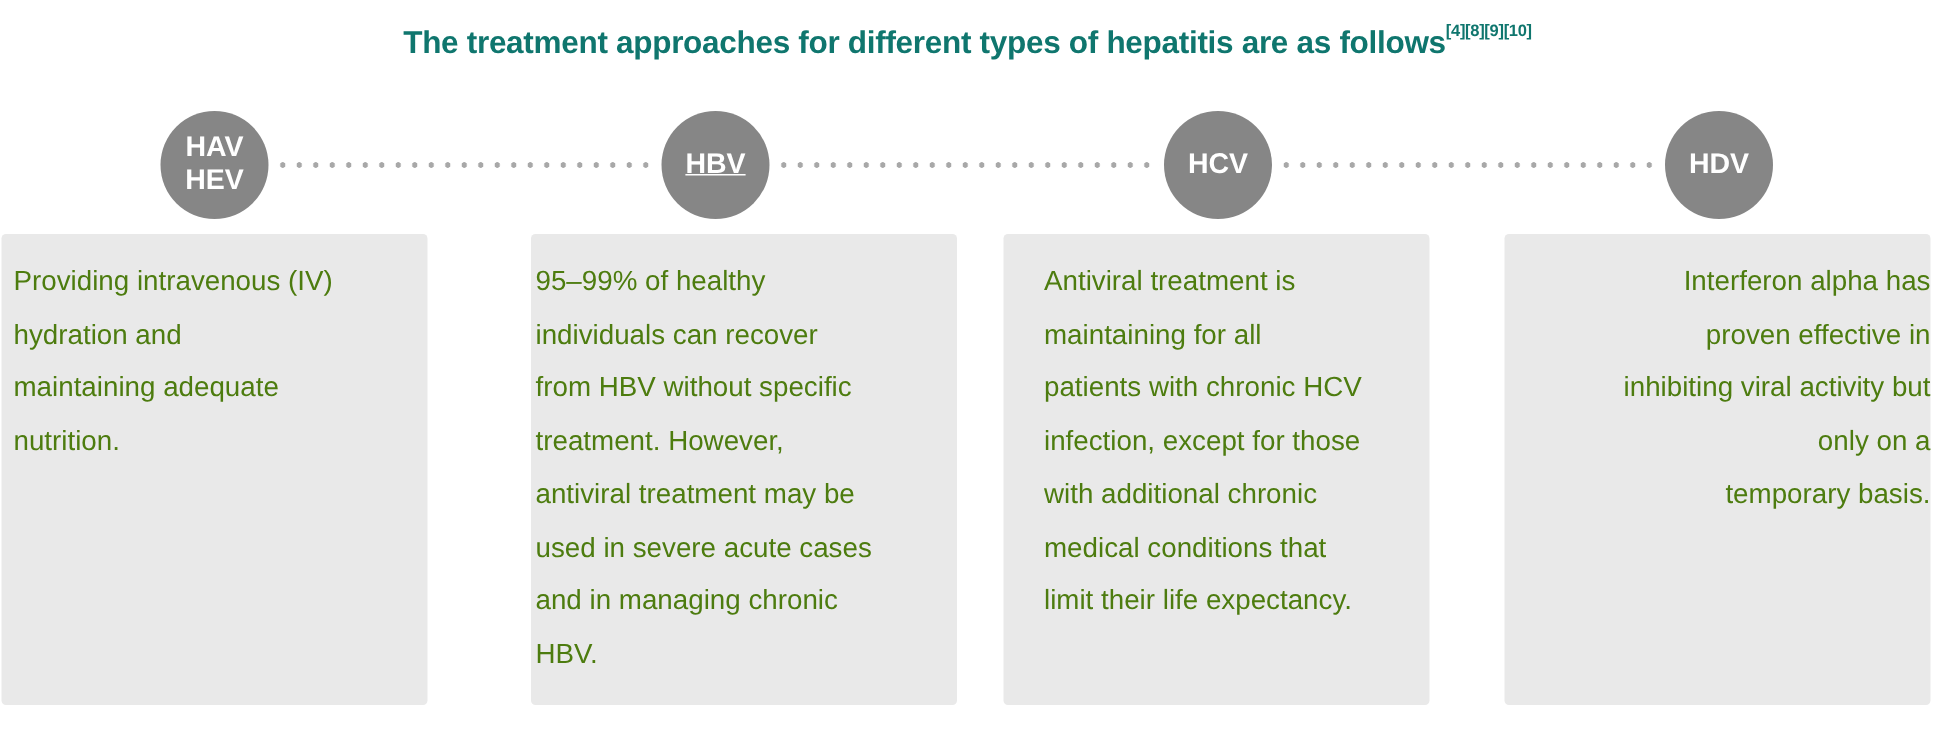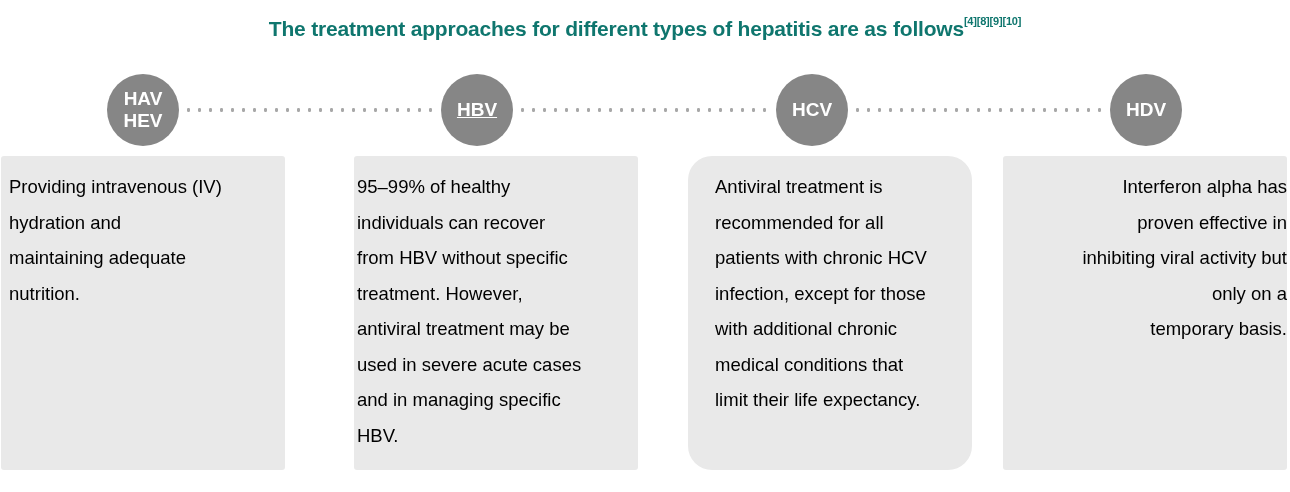--- a/index.html
+++ b/index.html
@@ -9,21 +9,21 @@
              font-size: 21px; font-weight: bold; color: #0f766e; letter-spacing: -0.2px; }
     .title sup { font-size: 11px; font-weight: bold; vertical-align: top; position: relative; top: -2px; }
     .connector { position: absolute; top: 108px; height: 4px;
                  background-image: radial-gradient(circle, #a8a8a8 1.7px, transparent 2px);
                  background-size: 11px 4px; background-repeat: repeat-x; }
     .node { position: absolute; top: 74px; width: 72px; height: 72px; border-radius: 50%;
             background: #868686; color: #ffffff; font-weight: bold; font-size: 19px;
             display: flex; flex-direction: column; align-items: center; justify-content: center;
             line-height: 22px; text-align: center; }
     .card { position: absolute; top: 156px; width: 284px; height: 314px; background: #e9e9e9;
-            border-radius: 3px; box-sizing: border-box; color: #000000;
+            border-radius: 3px; box-sizing: border-box; color: #4d7c0f;
             font-size: 18.5px; line-height: 35.5px; padding-top: 13px; }
   </style>
 </head>
 <body>
 
 <div class="title">
   <span>The treatment approaches for different types of hepatitis are as follows</span><sup>[4][8][9][10]</sup>
 </div>
 
 <div class="connector" style="left:183px; width:256px;"></div>
@@ -51,27 +51,27 @@
   <div>nutrition.</div>
 </div>
 
 <div class="card" style="left:335px; padding-left:3px;margin-left:19px;">
   <div>95–99% of healthy</div>
   <div>individuals can recover</div>
   <div>from HBV without specific</div>
   <div>treatment. However,</div>
   <div>antiviral treatment may be</div>
   <div>used in severe acute cases</div>
-  <div>and in managing specific</div>
+  <div>and in managing chronic</div>
   <div>HBV.</div>
 </div>
 
-<div class="card" style="left:688px; padding-left:27px;border-radius:24px;">
+<div class="card" style="left:669px; padding-left:27px;">
   <div>Antiviral treatment is</div>
-  <div>recommended for all</div>
+  <div>maintaining for all</div>
   <div>patients with chronic HCV</div>
   <div>infection, except for those</div>
   <div>with additional chronic</div>
   <div>medical conditions that</div>
   <div>limit their life expectancy.</div>
 </div>
 
 <div class="card" style="left:1003px; padding-left:39px;text-align:right;">
   <div>Interferon alpha has</div>
   <div>proven effective in</div>

